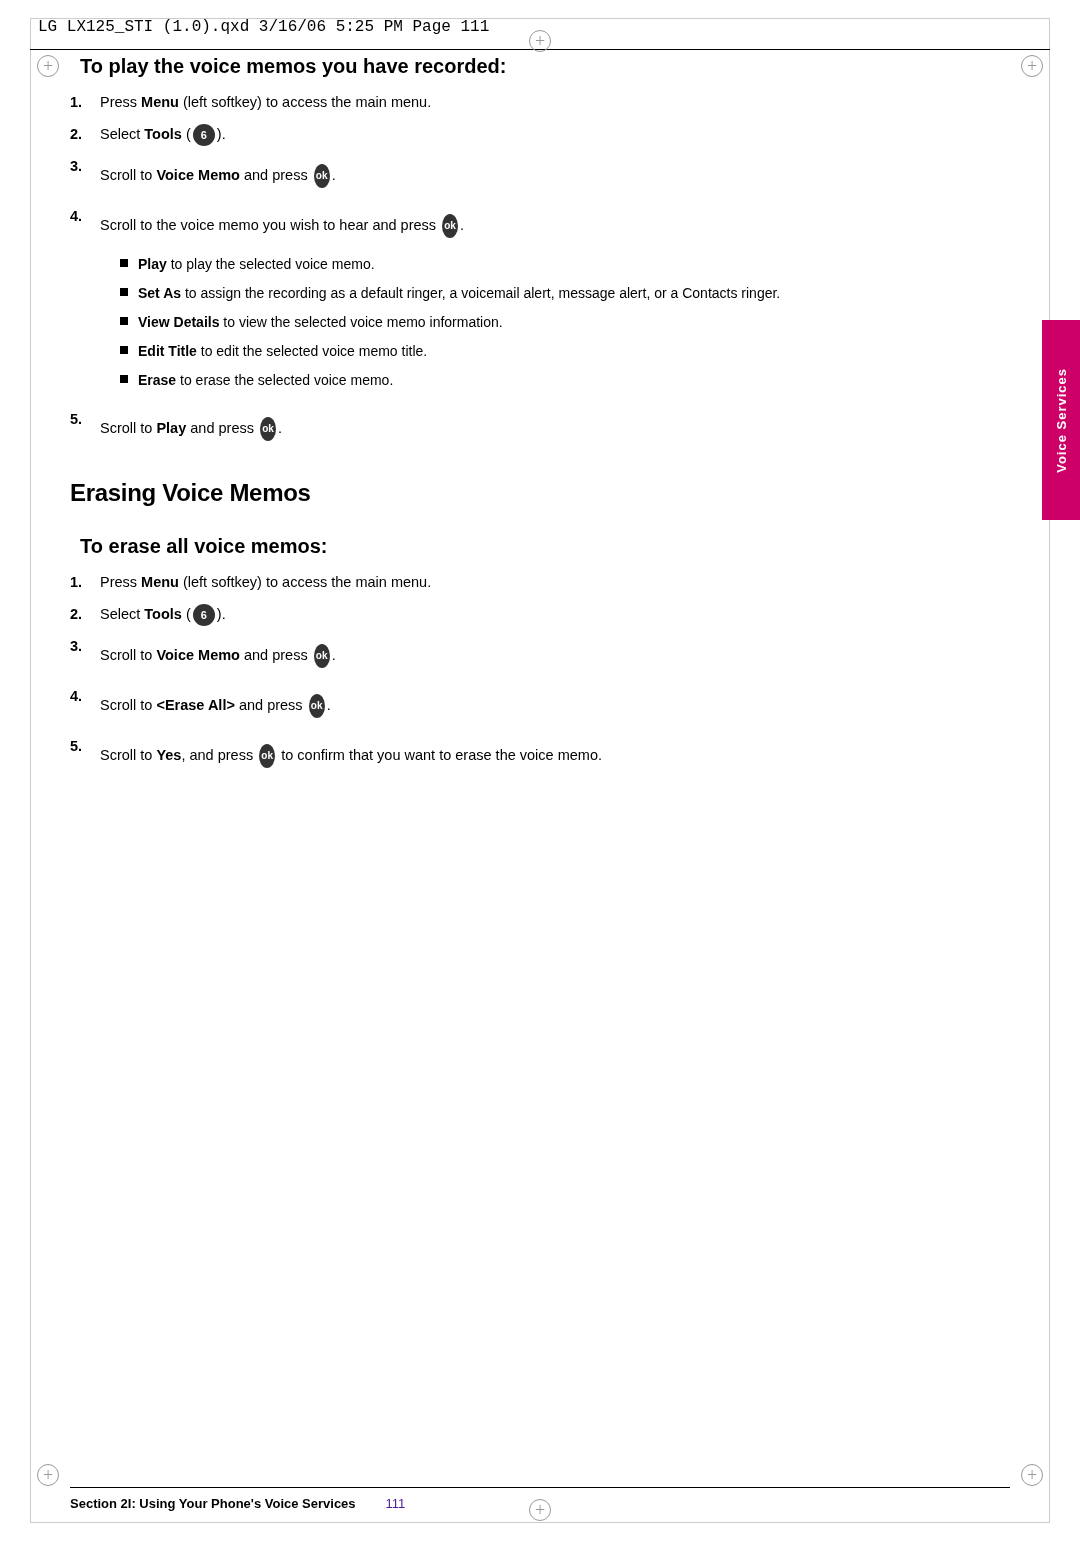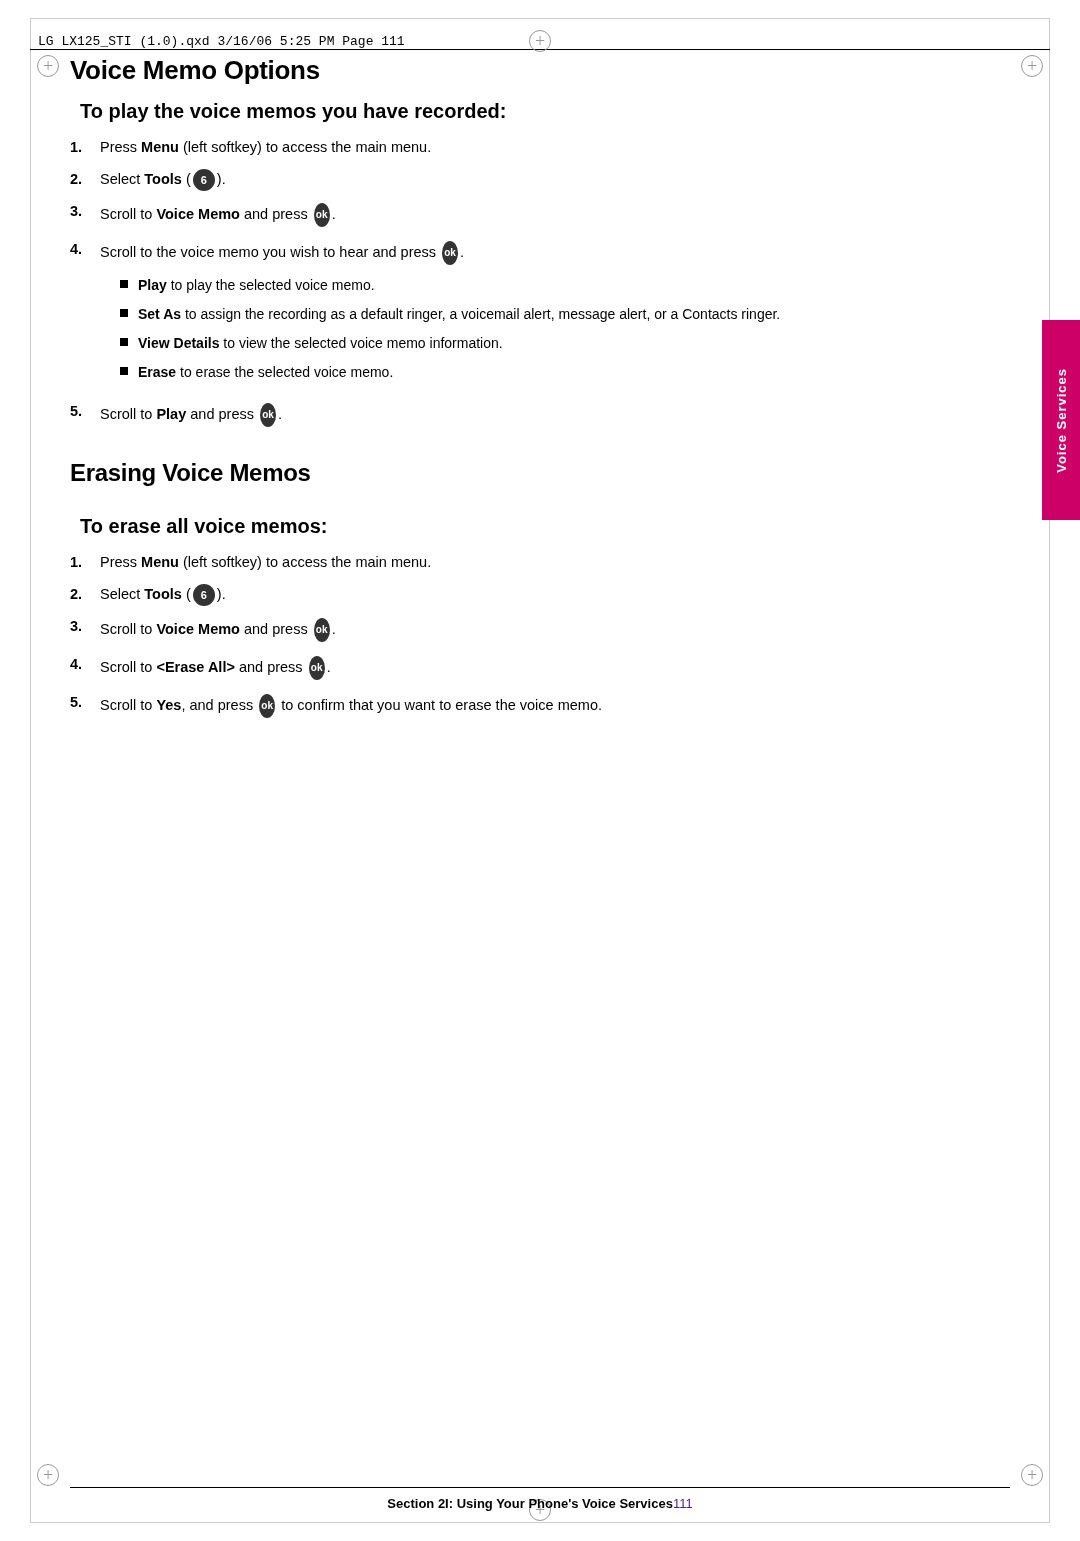--- a/index.html
+++ b/index.html
@@ -27,24 +27,24 @@
     }
 
     .header-bar {
       position: absolute;
       top: 18px;
       left: 30px;
       right: 30px;
       height: 32px;
       border-bottom: 1px solid #000;
       display: flex;
-      align-items: flex-end;
+      align-items: flex-start;
       padding: 0 8px;
       font-family: 'Courier New', Courier, monospace;
-      font-size: 13px;
+      font-size: 16px;
       color: #000;
     }
 
     .side-tab {
       position: absolute;
       right: 0px;
       top: 320px;
       width: 38px;
       height: 200px;
       background: #cc0066;
@@ -136,21 +136,21 @@
       justify-content: center;
       background: #333333;
       color: #ffffff;
       border-radius: 50%;
       width: 16px;
       height: 24px;
       font-size: 10px;
       font-weight: bold;
       font-family: Arial, sans-serif;
       vertical-align: middle;
-      margin: 2px 2px;
+      margin: 8px 2px;
     }
 
     .num-badge {
       display: inline-flex;
       align-items: center;
       justify-content: center;
       background: #333333;
       color: #ffffff;
       border-radius: 50%;
       width: 22px;
@@ -187,24 +187,25 @@
       margin-top: 5px;
       margin-right: 10px;
     }
 
     .footer {
       position: absolute;
       bottom: 30px;
       left: 70px;
       right: 70px;
       display: flex;
-      justify-content: center;
+      justify-content: flex-start;
       align-items: center;
       border-top: 1px solid #000;
       padding-top: 8px;
+      gap: 30px;
     }
 
     .footer-text {
       font-family: Arial, Helvetica, sans-serif;
       font-size: 13px;
       font-weight: bold;
       color: #000;
     }
 
     .footer-page {
@@ -284,21 +285,20 @@
 <div class="crosshair crosshair-br"></div>
 <div class="crosshair crosshair-top-center"></div>
 <div class="crosshair crosshair-bottom-center"></div>
 
 <div class="side-tab">
   <span class="side-tab-text">Voice Services</span>
 </div>
 
 <div class="main-content">
 
-  <h1>Voice Memo Options</h1>
 
   <p class="intro-text">To play the voice memos you have recorded:</p>
 
   <ol class="steps-list">
 
     <li>
       <span class="step-number">1.</span>
       <span class="step-content">
         Press <span class="bold">Menu</span> (left softkey) to access the main menu.
       </span>
@@ -332,20 +332,24 @@
           <li>
             <span class="bullet-square"></span>
             <span><span class="bold">Set As</span>  to assign the recording as a default ringer, a voicemail alert, message alert, or a Contacts ringer.</span>
           </li>
           <li>
             <span class="bullet-square"></span>
             <span><span class="bold">View Details</span> to view the selected voice memo information.</span>
           </li>
           <li>
             <span class="bullet-square"></span>
+            <span><span class="bold">Edit Title</span> to edit the selected voice memo title.</span>
+          </li>
+          <li>
+            <span class="bullet-square"></span>
             <span><span class="bold">Erase</span> to erase the selected voice memo.</span>
           </li>
         </ul>
       </span>
     </li>
 
     <li>
       <span class="step-number">5.</span>
       <span class="step-content">
         Scroll to <span class="bold">Play</span> and press <span class="ok-badge">ok</span>.

